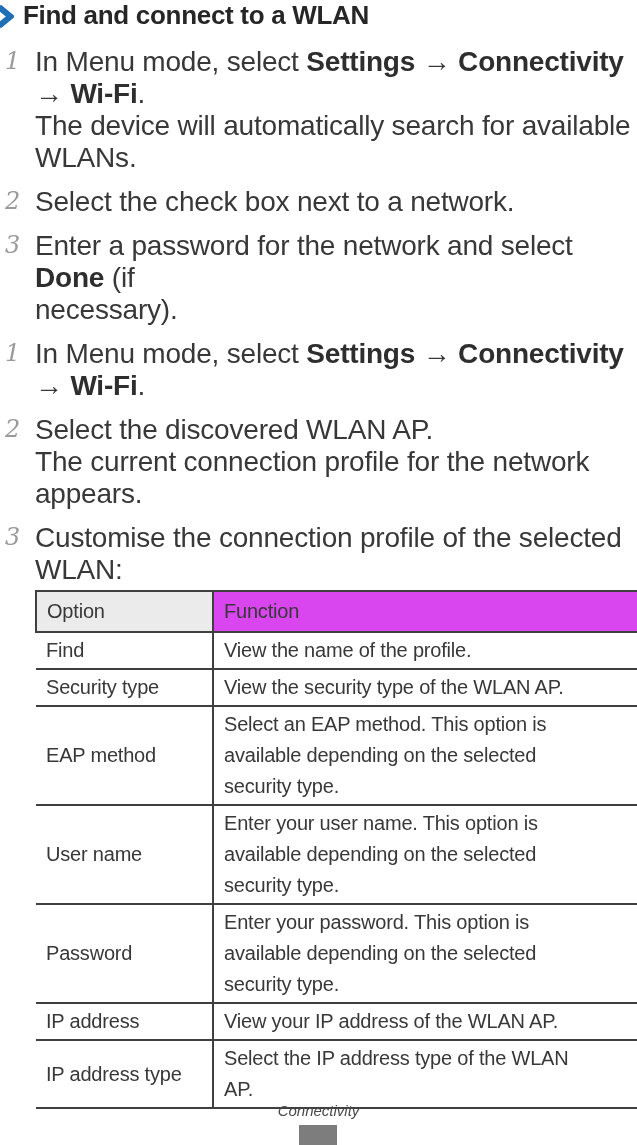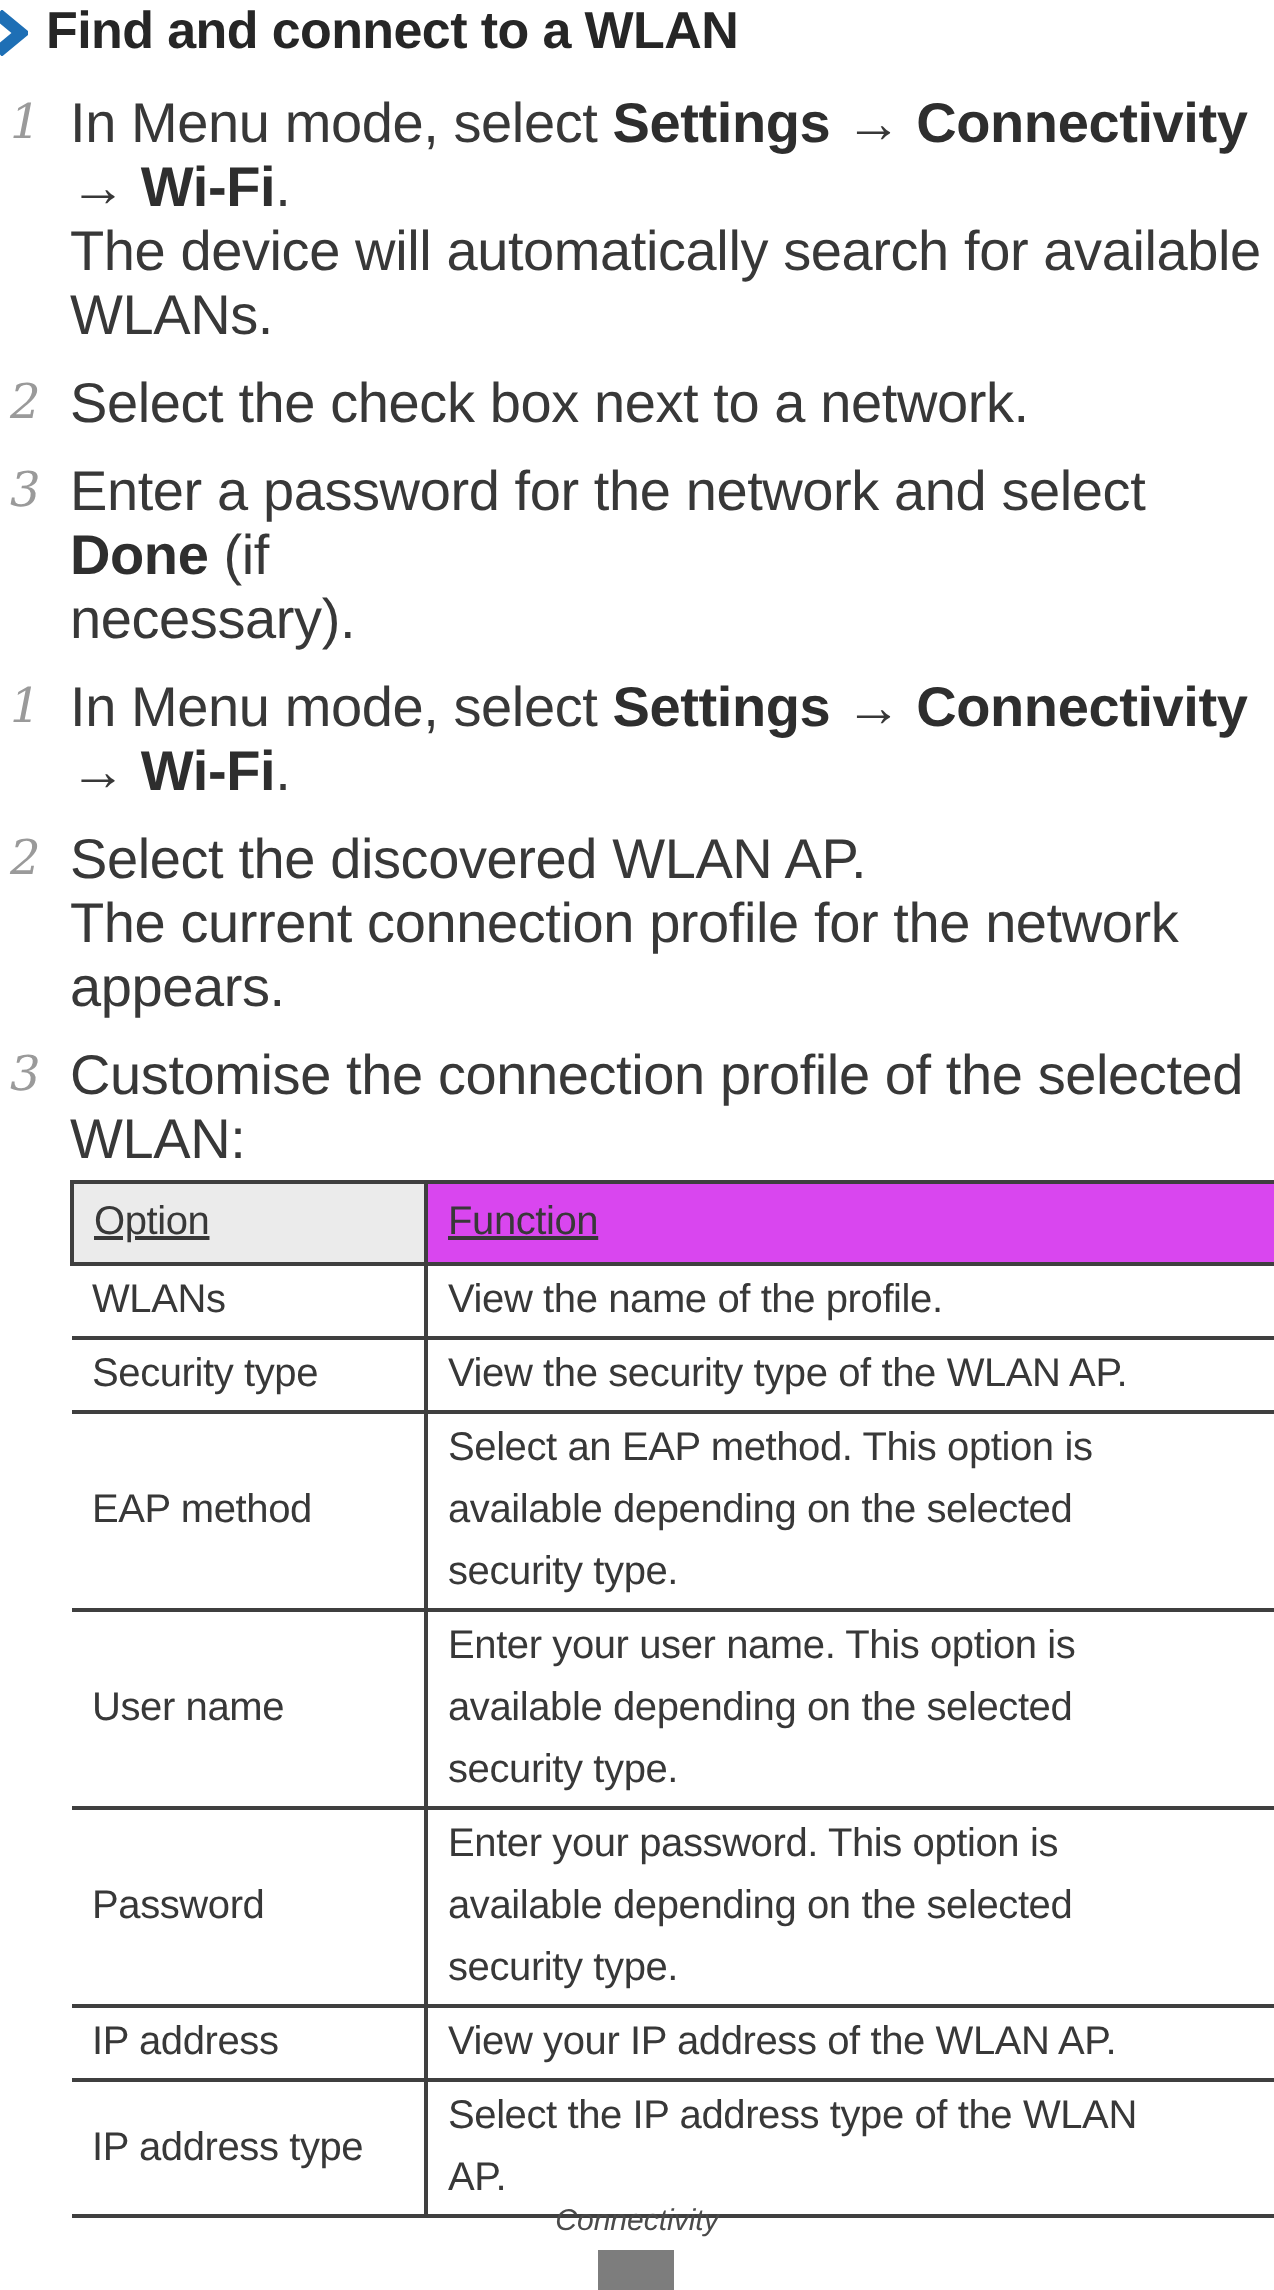--- a/index.html
+++ b/index.html
@@ -65,21 +65,21 @@
     line-height: 31px;
     font-weight: normal;
     text-align: left;
     vertical-align: middle;
     white-space: pre-line;
     letter-spacing: -0.2px;
     color: #383838;
   }
   table.options th { padding: 4px 8px 4px 10px; }
   table.options td { padding: 2px 8px 2px 10px; }
-  thead th { border-top: 2px solid #3f3f3f; border-bottom: 2px solid #3f3f3f; text-decoration: underline; }
+  thead th { border-top: 2px solid #3f3f3f; border-bottom: 2px solid #3f3f3f; }
   th.h-option {
     background: #ebebeb;
     border-left: 2px solid #3f3f3f;
     border-right: 2px solid #3f3f3f;
   }
   th.h-function { background: #d946ef; }
   td { border-bottom: 2px solid #3f3f3f; }
   td.option-cell { border-right: 2px solid #3f3f3f; }
 
   .footer-label {
@@ -149,21 +149,21 @@
           <col class="c-function">
         </colgroup>
       <thead>
         <tr>
           <th class="h-option">Option</th>
           <th class="h-function">Function</th>
         </tr>
       </thead>
       <tbody>
         <tr>
-          <td class="option-cell">WLANs</td>
+          <td class="option-cell">Find</td>
           <td class="function-cell">View the name of the profile.</td>
         </tr>
         <tr>
           <td class="option-cell">Security type</td>
           <td class="function-cell">View the security type of the WLAN AP.</td>
         </tr>
         <tr>
           <td class="option-cell">EAP method</td>
           <td class="function-cell">Select an EAP method. This option is
 available depending on the selected

